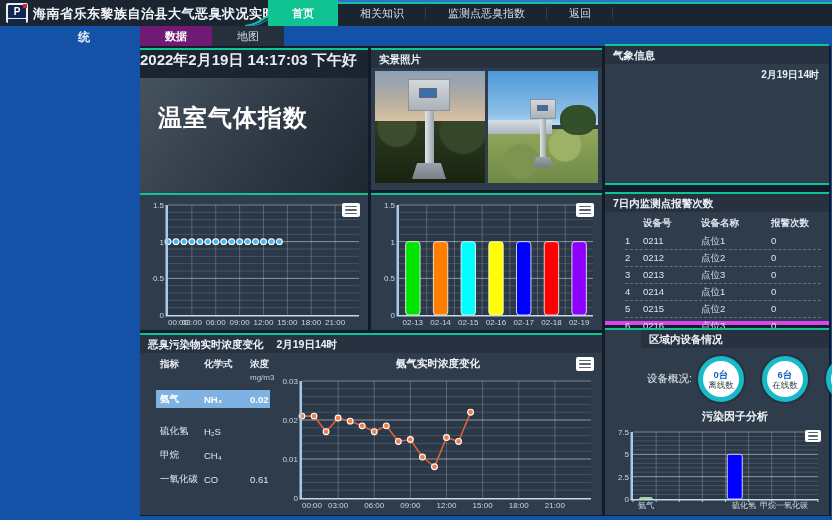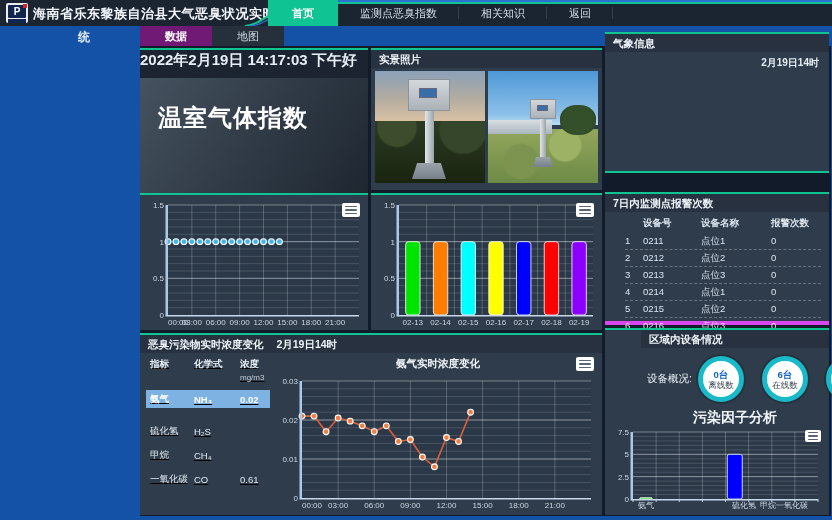--- a/index.html
+++ b/index.html
@@ -61,59 +61,59 @@
                          radial-gradient(circle at 70% 30%, #9eb266 0 18%, transparent 20%),
                          linear-gradient(180deg,#93a75c 0%,#6d8a46 100%); }
   .ph-tree { position:absolute; right:2px; top:30%; width:36px; height:30px; background:radial-gradient(circle,#33502a 0 60%, #274020 100%); border-radius:45%; }
   .dev { position:absolute; }
   .dev .d-box { background:linear-gradient(180deg,#d3d8dc,#aab2b8); border:1px solid #8b949b; position:relative; }
   .dev .d-scr { position:absolute; left:25%; top:25%; width:45%; height:34%; background:#3a6ea8; border:1px solid #667; }
   .dev .d-pole { background:linear-gradient(90deg,#e2e6e9,#9aa3aa); margin:0 auto; }
   .dev .d-base { background:linear-gradient(180deg,#9aa3aa,#788189); clip-path:polygon(15% 0,85% 0,100% 100%,0 100%); margin:0 auto; }
 
   
-  #p-weather { left:605px; top:32px; width:224px; height:141px; border-bottom:2px solid #0ec492; }
+  #p-weather { left:605px; top:44px; width:224px; height:141px; border-bottom:2px solid #0ec492; }
   #p-weather .w-time { text-align:right; padding:4px 10px; font-size:10px; font-weight:bold; color:#e6edf4; }
 
   
   #p-chart1 { left:140px; top:193px; width:228px; height:137px; }
   #p-chart2 { left:371px; top:193px; width:231px; height:137px; }
   .chart-fill { position:absolute; left:2px; right:2px; top:4px; bottom:2px; }
 
   
   #p-alarm { left:605px; top:192px; width:224px; height:133px; border-bottom:4px solid #d946ef; }
   .atable { padding:3px 8px 0 20px; }
   .ahead, .arow { display:grid; grid-template-columns:18px 58px 1fr 50px; font-size:9.5px; color:#dde5ee; }
   .ahead { font-weight:bold; padding:2px 0 3px 0; }
   .arow { padding:1.5px 0; border-bottom:1px dashed rgba(255,255,255,.28); }
 
   
   #p-poll { left:140px; top:333px; width:462px; height:182px; }
   #p-poll .p-head span.ts { font-weight:bold; margin-left:10px; }
   .poll-body { display:flex; height:160px; }
-  .ptable { width:134px; padding:5px 4px 0 10px; flex:none;text-decoration:underline; }
+  .ptable { width:134px; padding:5px 4px 0 20px; flex:none; }
   .phead { display:grid; grid-template-columns:44px 46px 40px; font-size:9.5px; font-weight:bold; color:#e8eef5; }
   .phead .unit { font-weight:normal; font-size:8px; color:#c3cdd8; }
   .prow { display:grid; grid-template-columns:44px 46px 40px; font-size:9.5px; color:#dfe7ef; align-items:center;
           min-height:18px; margin-top:6px; }
   .prow.hl { background:#7db2e2; color:#fff; font-weight:bold; margin:8px 0 14px -4px; padding:2px 0 2px 4px; }
   .chart-col { position:relative; flex:1; }
   .chart-title { text-align:center; font-size:10.5px; font-weight:bold; color:#f0f4f9; padding-top:4px; }
   .chart-area2 { position:absolute; left:2px; right:4px; top:22px; bottom:2px; }
 
   
   #p-dev { left:605px; top:328px; width:224px; height:187px;padding-left:36px; }
   .dev-row { display:flex; align-items:center; padding:8px 6px 2px 6px; }
   .dev-label { font-size:10.5px; color:#e8eef5; margin-right:6px; white-space:nowrap; }
   .circles { display:flex; gap:18px; }
   .circle { width:46px; height:46px; border-radius:50%; background:#fff; border:5px solid #18b9c9;
             display:flex; flex-direction:column; align-items:center; justify-content:center; box-shadow:0 0 0 2px rgba(0,0,0,.18); }
   .circle b { font-size:9.5px; color:#1565c0; line-height:11px; }
   .circle span { font-size:8.5px; color:#33404d; line-height:10px; }
-  .dev-chart-title { text-align:center; font-size:14px; font-weight:bold; color:#f0f4f9; padding-top:5px; }
+  .dev-chart-title { text-align:center; font-size:11px; font-weight:bold; color:#f0f4f9; padding-top:5px; }
   .chart-area3 { position:absolute; left:2px; right:4px; top:96px; bottom:3px; }
 
   
   .burger { position:absolute; width:18px; height:14px; background:#ffffff; border-radius:2px; z-index:3;
             display:flex; flex-direction:column; justify-content:center; gap:2px; padding:2px 3px; cursor:pointer; }
   .burger i { display:block; height:1.5px; background:#5a6672; border-radius:1px; }
 
   svg text.tick { fill:#ccd7e3; font-size:8px; font-family:"Liberation Sans","DejaVu Sans",sans-serif; }
 </style>
 </head>
@@ -131,22 +131,22 @@
     <div class="top-lines">
         <div class="l1"></div>
         <div class="l2"></div>
       </div>
     <svg class="head-curve" width="64" height="26">
       <path d="M2,26 C 22,24 26,8 62,3" fill="none" stroke="#0fc492" stroke-width="2"></path>
       <path d="M6,26 C 26,25 30,10 64,5" fill="none" stroke="#2e6fd2" stroke-width="1.2"></path>
     </svg>
     <div class="nav">
       <div class="nav-item active">首页</div>
+      <div class="nav-item">相关知识</div>
       <div class="nav-item">监测点恶臭指数</div>
-      <div class="nav-item">相关知识</div>
       <div class="nav-item">返回</div>
     </div>
   </div>
 
   <div class="wrap-char">统</div>
   <div class="tab t0">数据</div>
   <div class="tab t1">地图</div>
 
   <div class="backdrop"></div>
 

